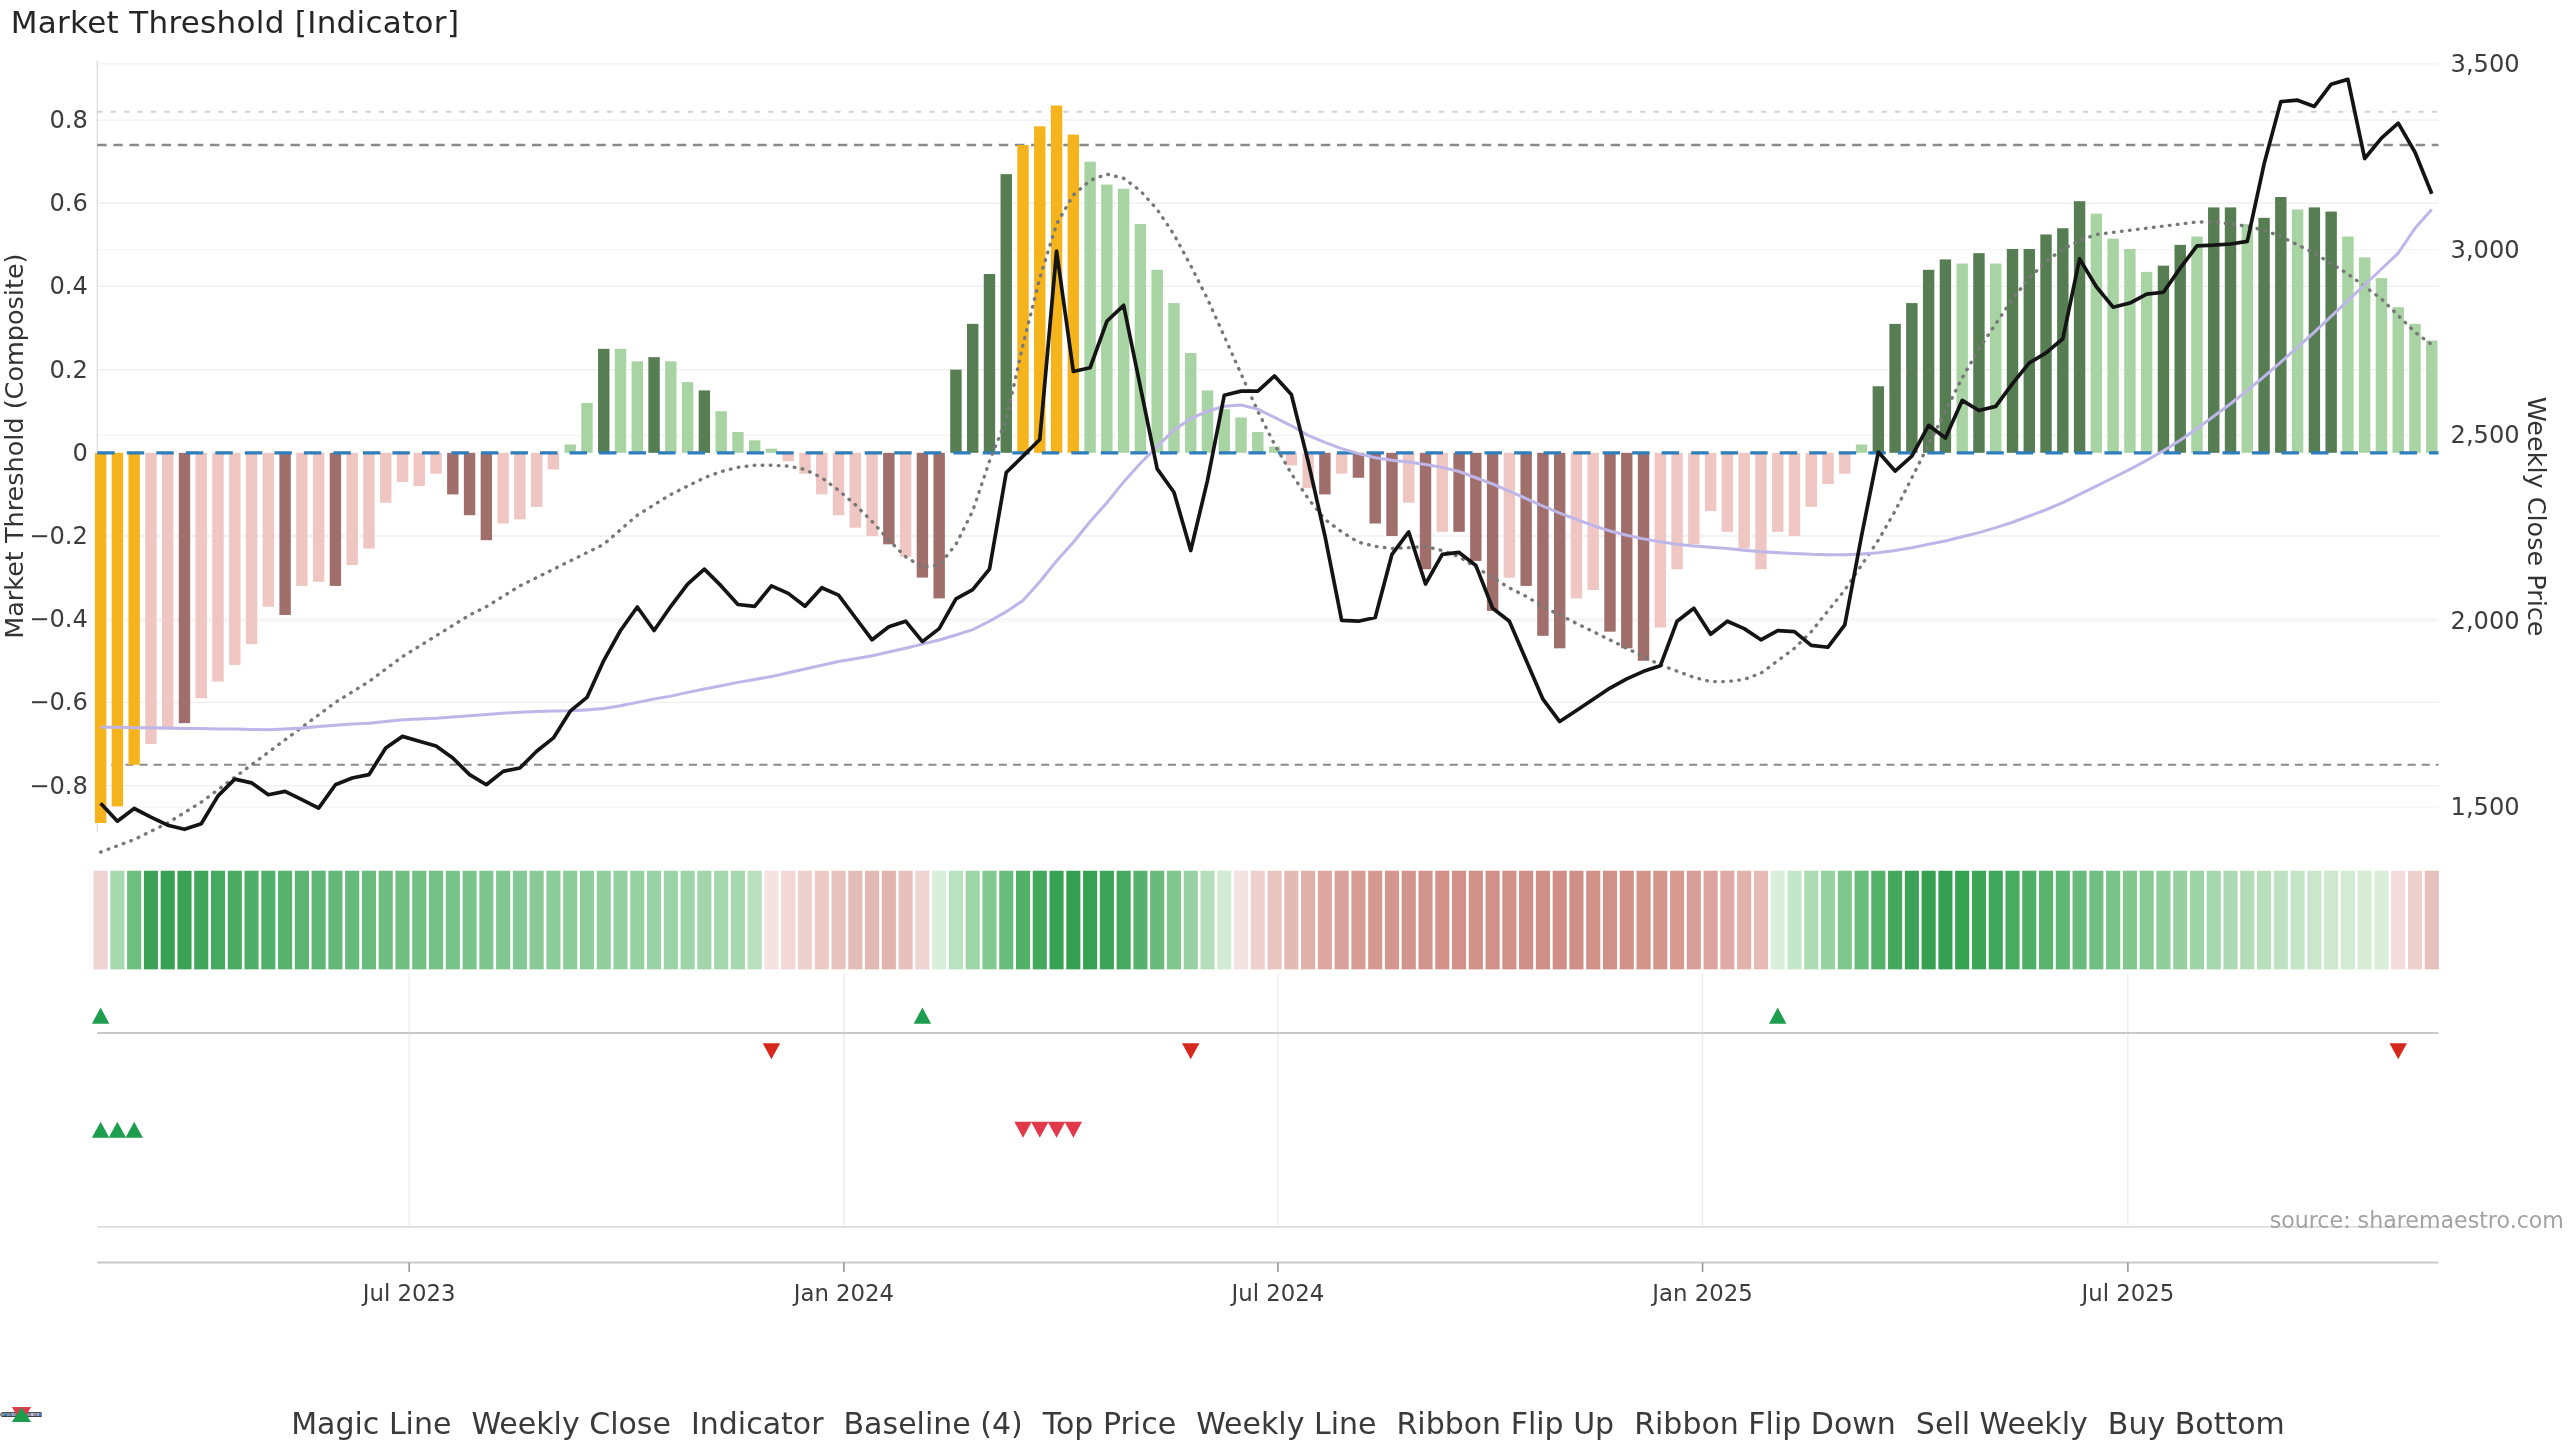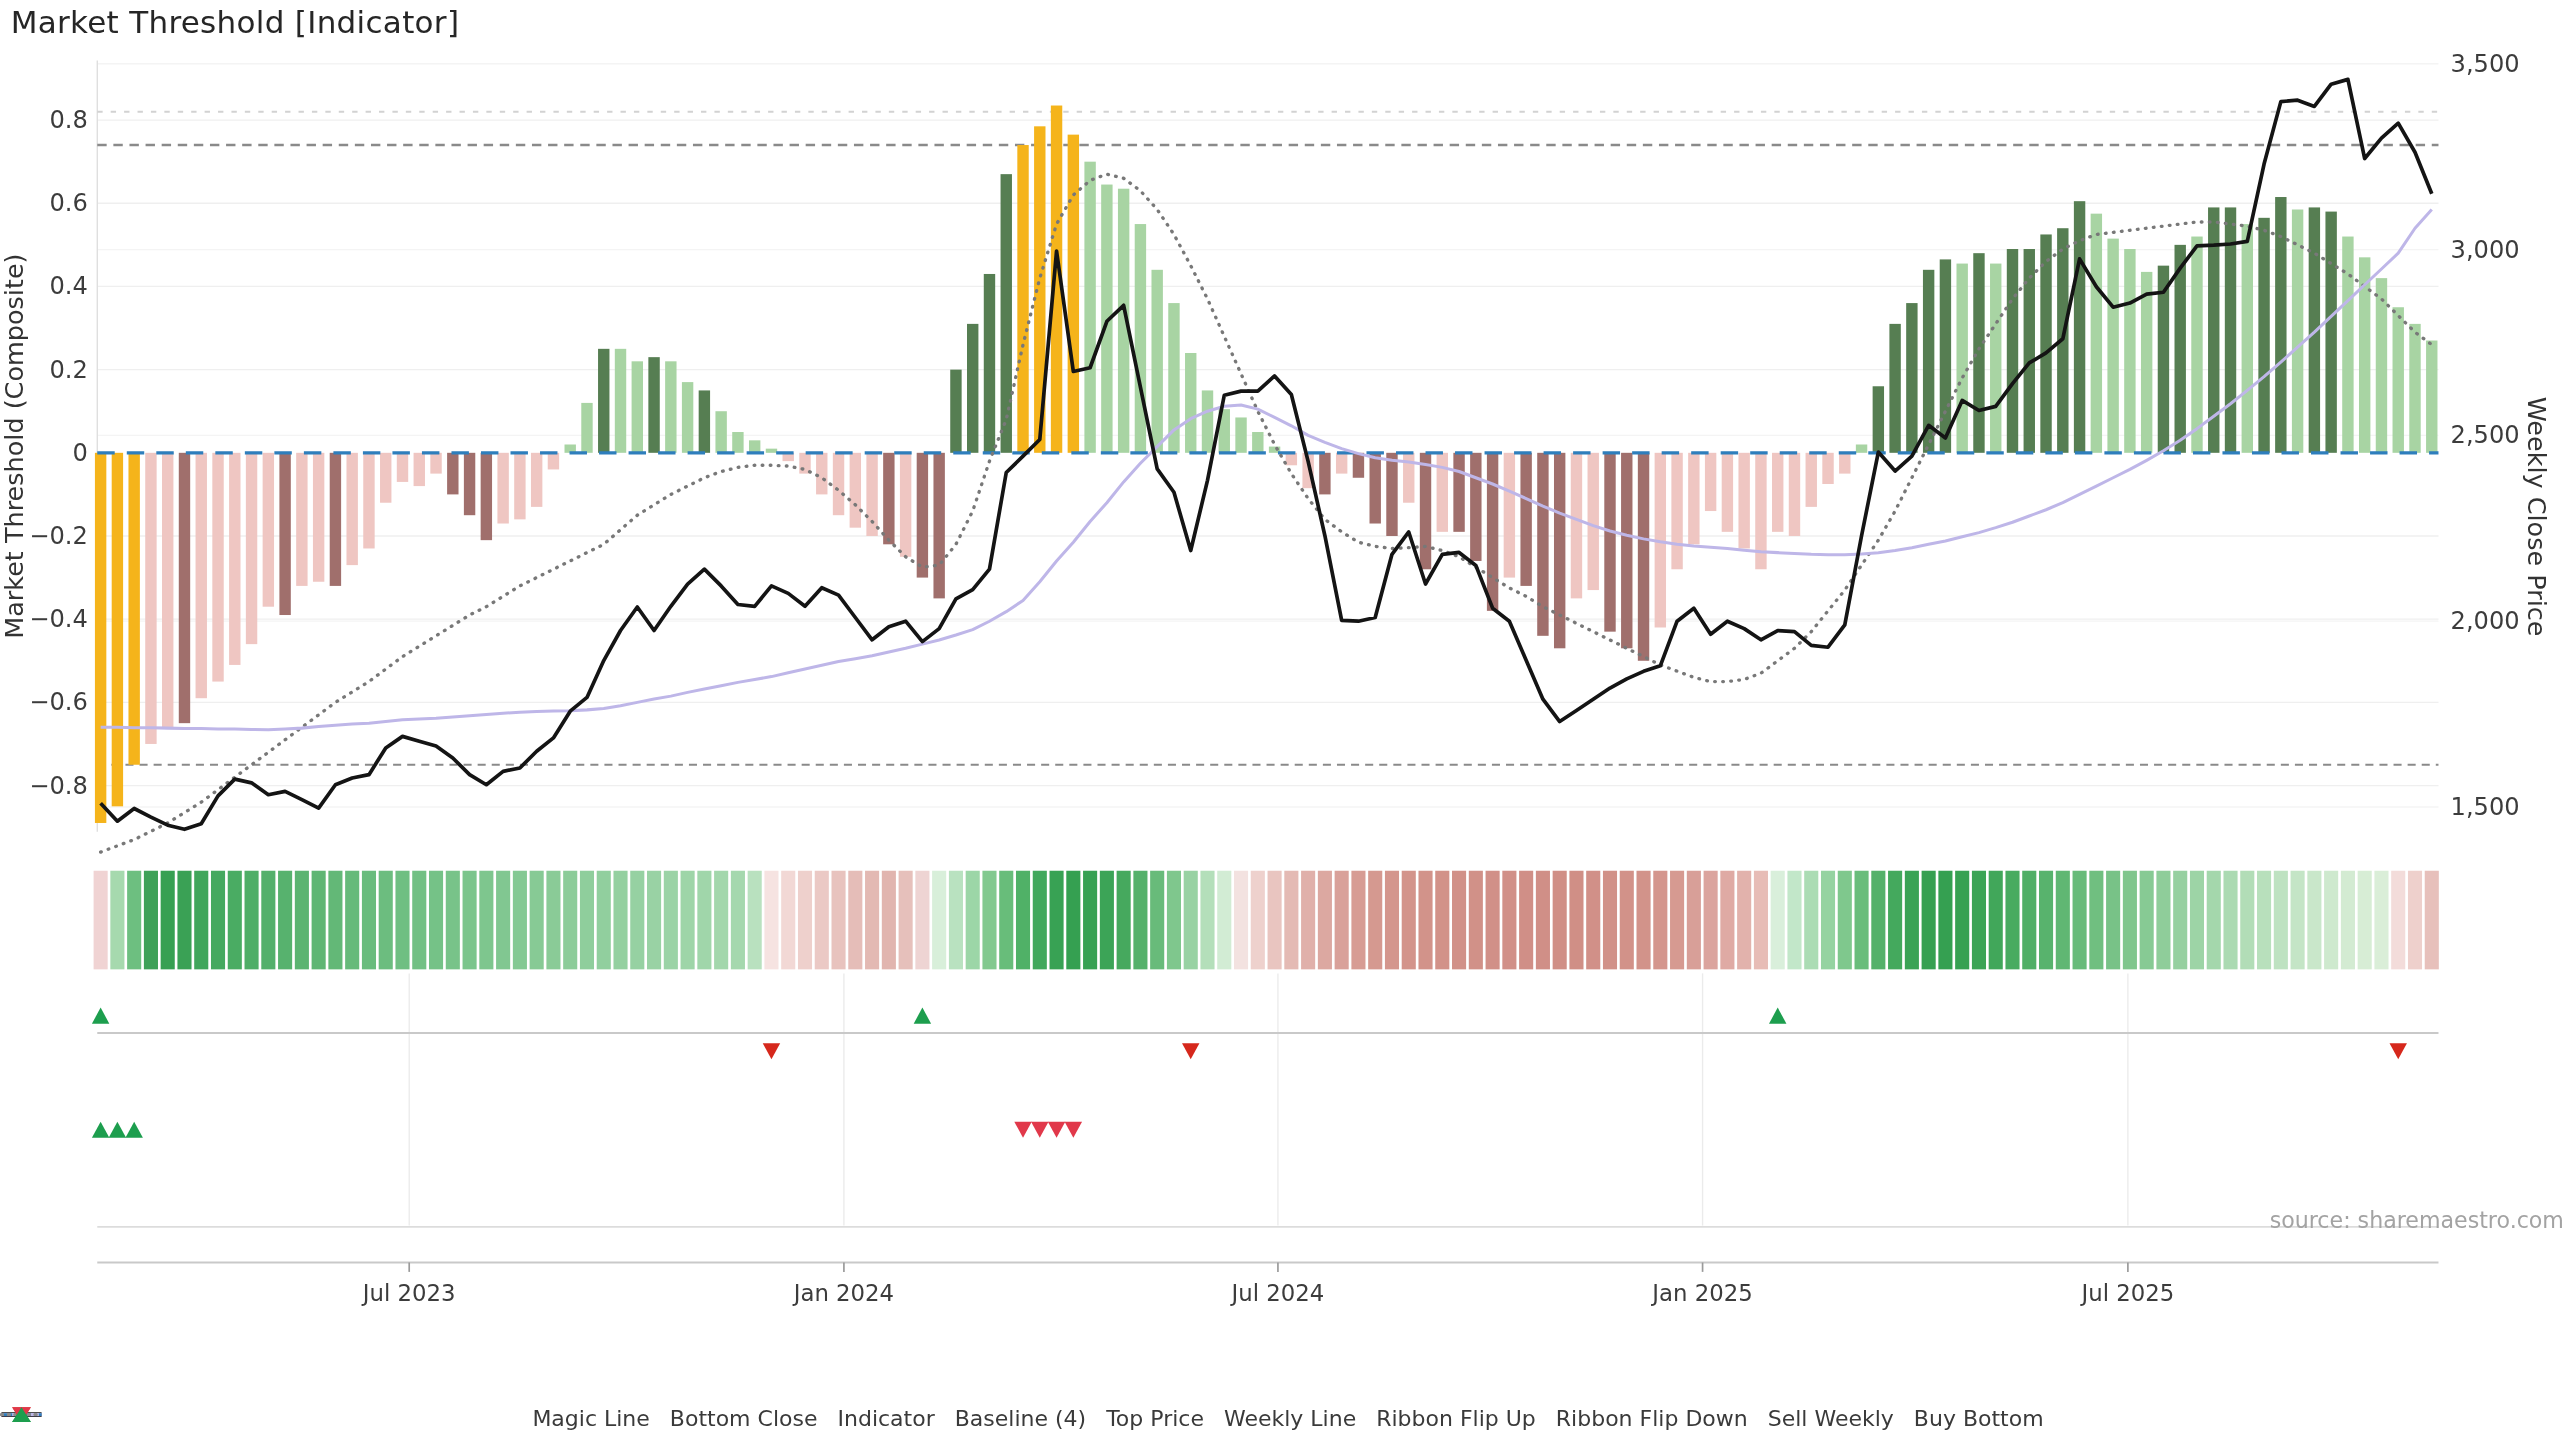--- a/index.html
+++ b/index.html
@@ -1,21 +1,21 @@
 <!DOCTYPE html>
 <html style="font-size:10.7px"><head>
 <meta charset="utf-8">
 <style>
   html,body{margin:0;padding:0;background:#ffffff;width:2576px;height:1449px;overflow:hidden;}
   .stage{position:relative;width:2047px;height:1449px;background:#fff;font-family:"DejaVu Sans","Liberation Sans",sans-serif;padding-left:12px;}
   .page-title{position:absolute;left:10.7px;top:4px;font-size:31px;color:#262626;letter-spacing:0.3px;}
   svg{position:absolute;left:0;top:0;}
   .legend{position:absolute;left:0;top:1406px;width:2576px;display:flex;justify-content:center;align-items:center;gap:20px;}
   .legend-item{display:flex;align-items:center;gap:9.4px;}
-  .legend-label{font-size:22px;color:#3a3a3a;white-space:nowrap;}
+  .legend-label{font-size:30px;color:#3a3a3a;white-space:nowrap;}
 </style>
 </head>
 <body>
 
 <div class="stage">
   <div class="page-title">Market Threshold [Indicator]</div>
   <svg id="chart" width="2576" height="1449" viewBox="0 0 3840 2160">
       <g>
         <line x1="145" x2="3635" y1="179" y2="179" stroke="#efefef" stroke-width="2"></line>
         <line x1="145" x2="3635" y1="303" y2="303" stroke="#efefef" stroke-width="2"></line>
@@ -384,21 +384,21 @@
       <div class="legend-item">
         <svg width="43" height="17.4" viewBox="0 0 64 26">
           <line x1="2" x2="62" y1="13" y2="13" stroke="#787878" stroke-width="4" stroke-dasharray="2 8" stroke-linecap="round"></line>
         </svg>
         <span class="legend-label">Magic Line</span>
       </div>
       <div class="legend-item">
         <svg width="43" height="17.4" viewBox="0 0 64 26">
           <line x1="2" x2="62" y1="13" y2="13" stroke="#141414" stroke-width="7"></line>
         </svg>
-        <span class="legend-label">Bottom Close</span>
+        <span class="legend-label">Weekly Close</span>
       </div>
       <div class="legend-item">
         <svg width="43" height="17.4" viewBox="0 0 64 26">
           <line x1="2" x2="62" y1="13" y2="13" stroke="#beb6e8" stroke-width="5"></line>
         </svg>
         <span class="legend-label">Indicator</span>
       </div>
       <div class="legend-item">
         <svg width="43" height="17.4" viewBox="0 0 64 26">
           <line x1="2" x2="62" y1="13" y2="13" stroke="#2e7ebc" stroke-width="4" stroke-dasharray="16 12"></line>

